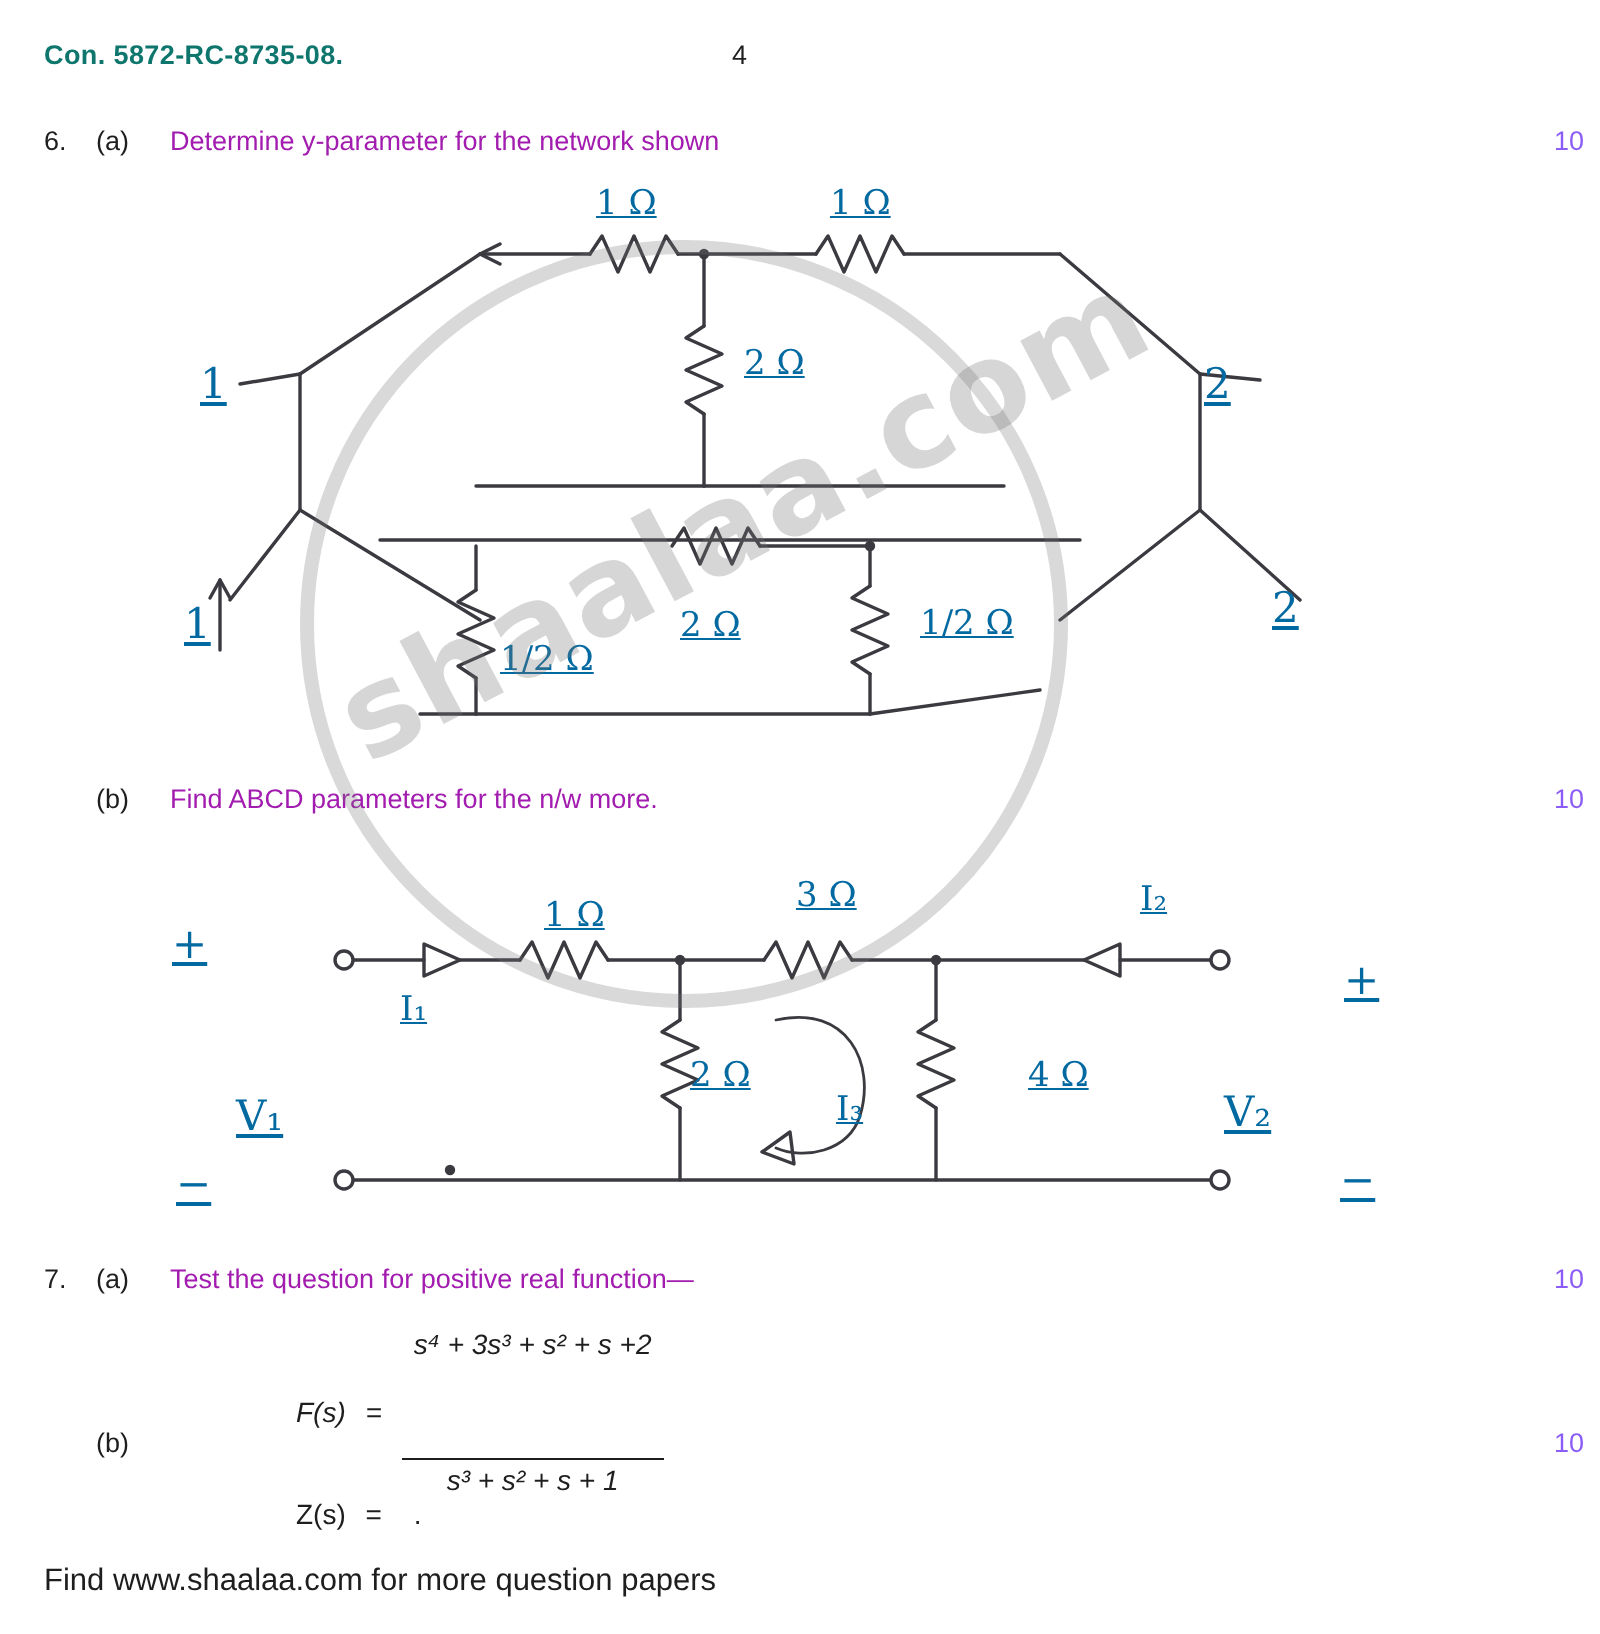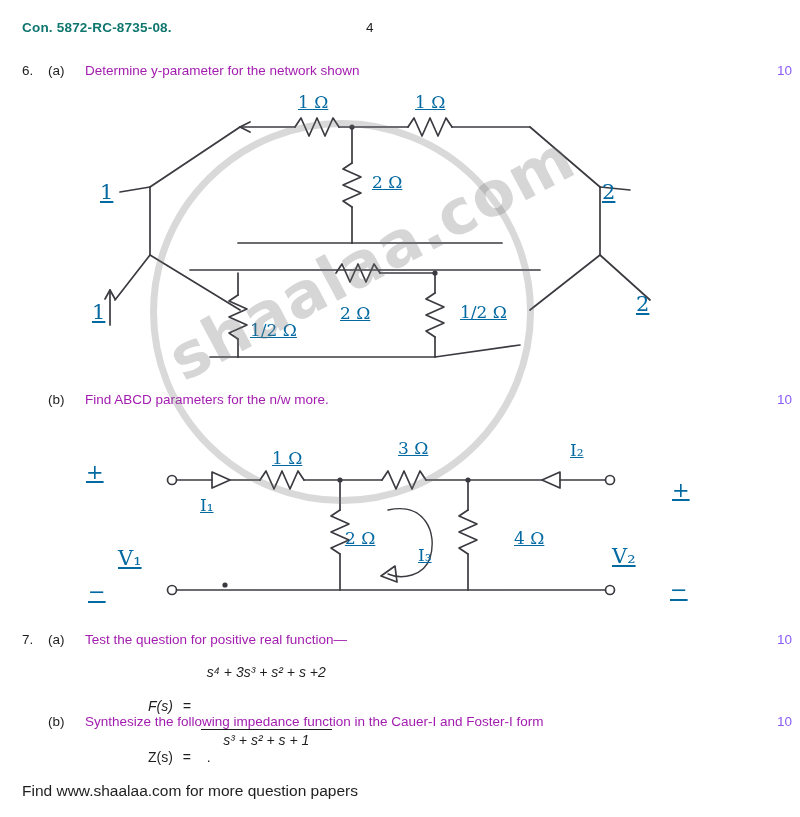--- a/index.html
+++ b/index.html
@@ -223,21 +223,20 @@
   <div class="formula" style="left:148px;top:664px;font-style:italic;">
     <span class="fn">F(s)</span>
     <span class="fn" style="margin:0 6px;">=</span>
     <span class="frac">
       <span class="num">s⁴ + 3s³ + s² + s +2</span>
       <span class="den">s³ + s² + s + 1</span>
     </span>
   </div>
 
   <div class="qlet" style="left:48px; top:714px;">(b)</div>
-  <div class="qtext" style="left:85px; top:714px;">Synthesize the following impedance function in the Cauer-I and Foster-I form</div>
   <div class="marks" style="top:714px;">10</div>
 
   <div class="formula" style="left:148px;top:748px;">
     <span class="fn">Z(s)</span>
     <span class="fn" style="margin:0 6px;">=</span>
     <span class="fn" style="margin-left:6px;">.</span>
   </div>
 
   <div class="watermark"></div>
   <div class="wm-text">shaalaa.com</div>

